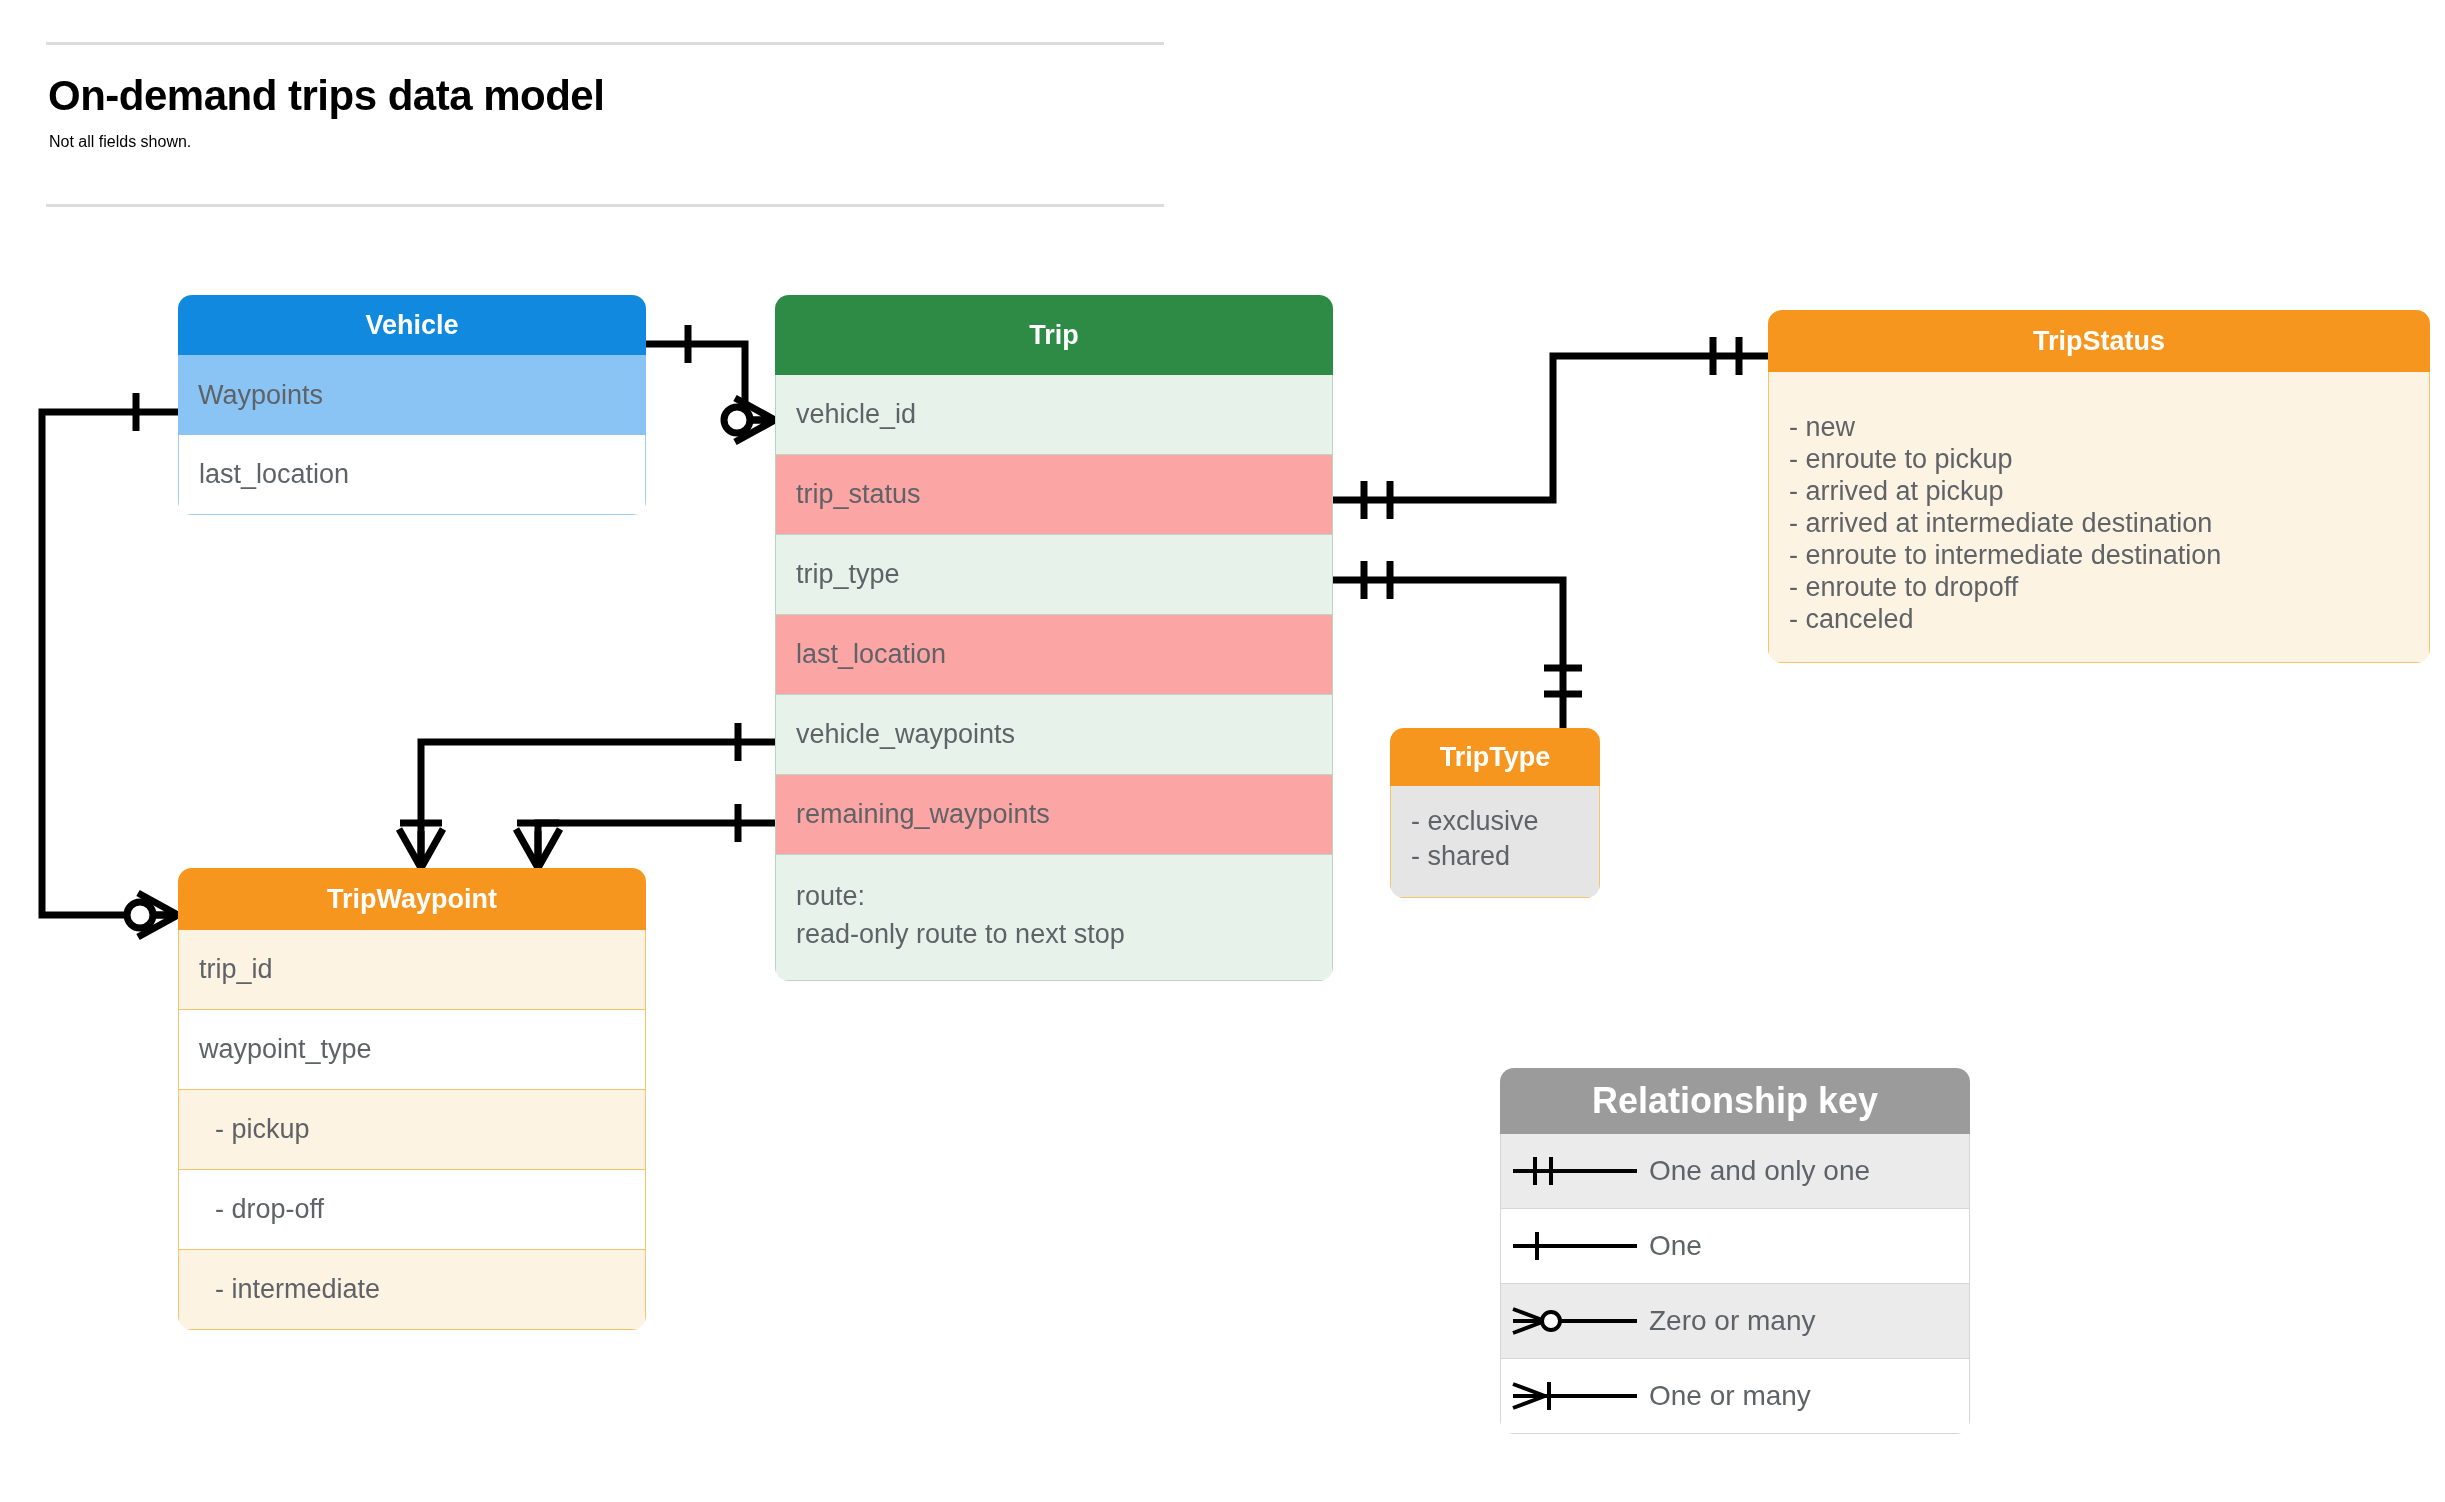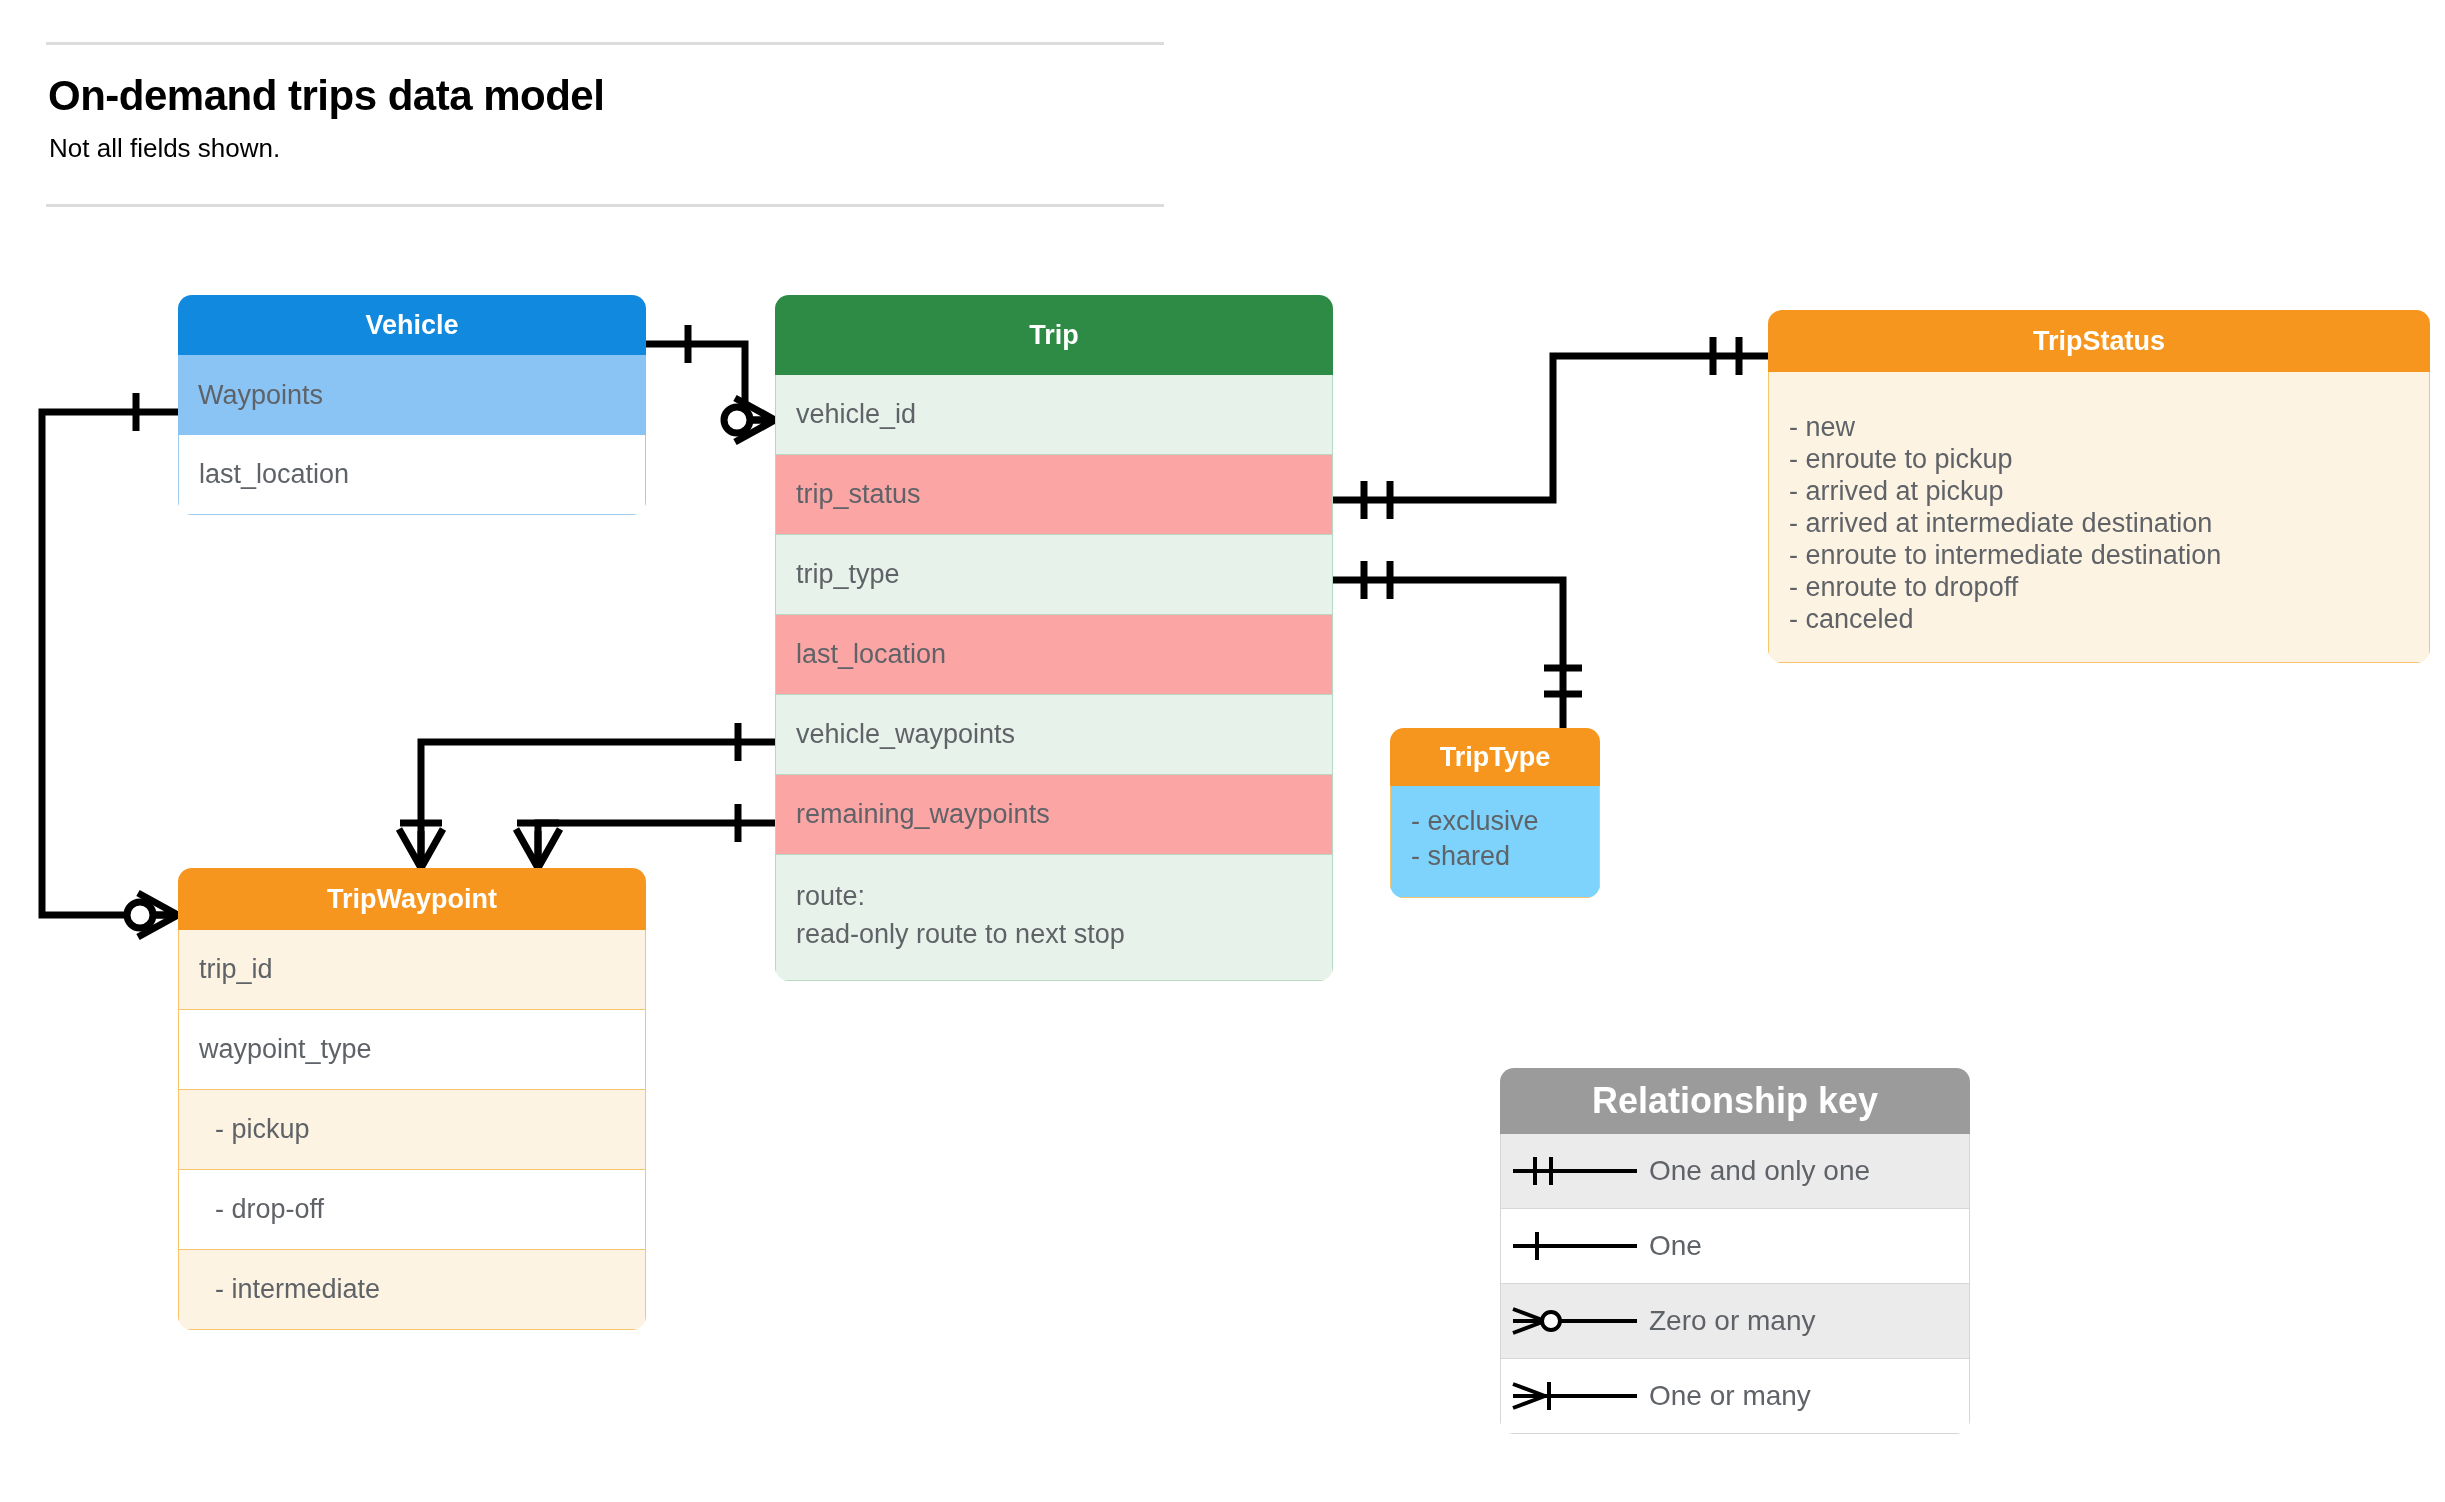--- a/index.html
+++ b/index.html
@@ -37,21 +37,21 @@
     font-size: 42px;
     font-weight: 700;
     color: #000000;
     letter-spacing: -0.5px;
     white-space: nowrap;
   }
   #page-subtitle {
     position: absolute;
     left: 49px;
     top: 133px;
-    font-size: 26px;
+    font-size: 16px;
     font-weight: 400;
     color: #000000;
     white-space: nowrap;
   }
 
   
   .entity {
     position: absolute;
     box-sizing: border-box;
     border-radius: 14px;
@@ -118,21 +118,21 @@
   
   #tripstatus { left: 1768px; top: 310px; width: 662px; }
   #tripstatus .hdr { background: #F6961E; height: 62px; }
   #tripstatus .listbody { background: #FDF3E2; border: 1px solid #F6C46A;
                           border-top: none; height: 291px; padding-top: 40px; }
   #tripstatus .listbody .li { line-height: 1.185; }
 
   
   #triptype { left: 1390px; top: 728px; width: 210px; }
   #triptype .hdr { background: #F6961E; height: 58px; }
-  #triptype .listbody { background: #7dd3fc; border: 1px solid #F6C46A;
+  #triptype .listbody { background: #e5e5e5; border: 1px solid #F6C46A;
                         border-top: none; height: 112px; padding-top: 18px; }
   #triptype .listbody .li { line-height: 1.3; }
 
   
   #tripwaypoint { left: 178px; top: 868px; width: 468px; }
   #tripwaypoint .hdr { background: #F6961E; height: 62px; }
   #tripwaypoint .row { height: 80px; border: 1px solid #F6C46A;
                        border-top: none; }
   #tripwaypoint .row.alt   { background: #FDF3E2; }
   #tripwaypoint .row.plain { background: #ffffff; }

